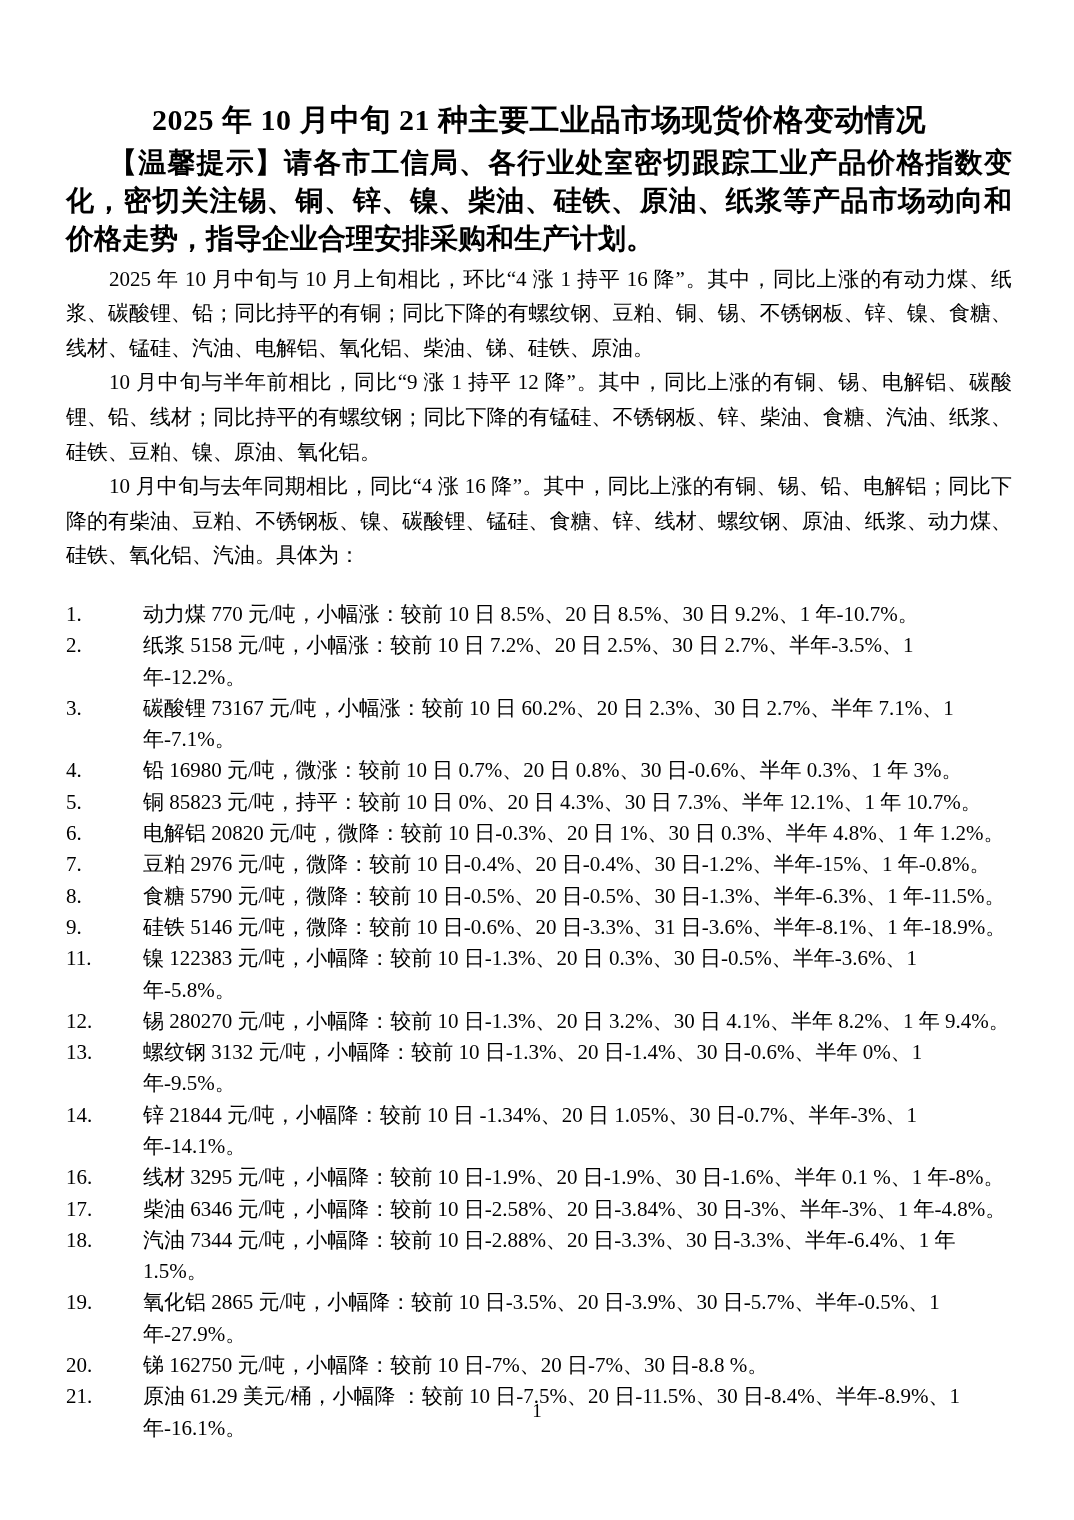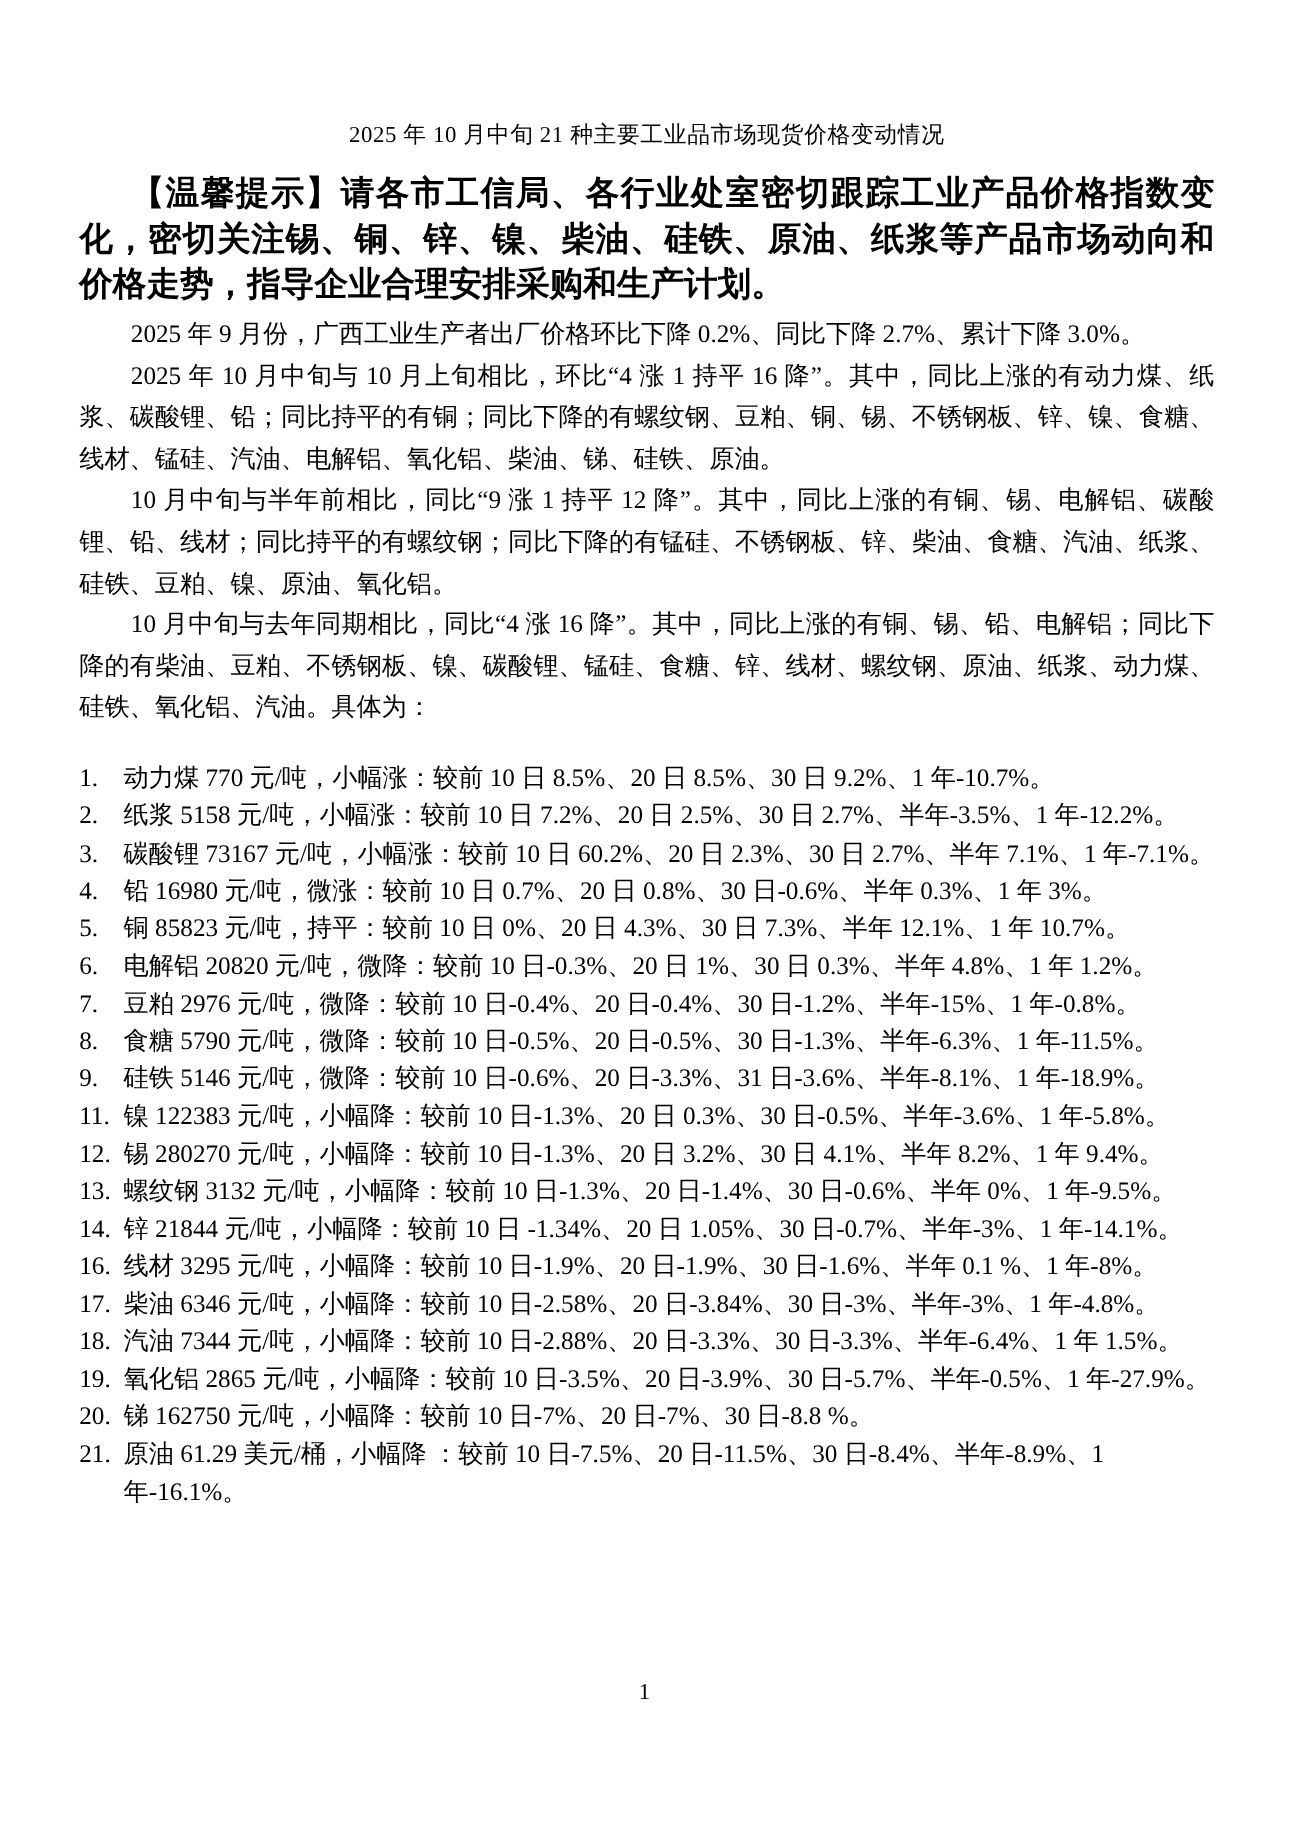--- a/index.html
+++ b/index.html
@@ -13,24 +13,24 @@
     position: relative;
     width: 1074px;
     height: 1520px;
     background: #ffffff;
     overflow: hidden;
   }
   .content {
     padding: 100px 62px 0 66px;
   }
   .doc-title {
-    margin: 0 0 18px 0;
+    margin: 0 0 4px 0;
     text-align: center;
-    font-size: 19px;
-    font-weight: 400;
+    font-size: 30px;
+    font-weight: 700;
     line-height: 1.32;
     letter-spacing: 0.5px;
   }
   .notice {
     margin: 0 0 4px 0;
     font-size: 28px;
     font-weight: 700;
     line-height: 38px;
     text-align: justify;
     text-indent: 43px;
@@ -48,20 +48,21 @@
   .list-row {
     display: flex;
     font-size: 21px;
     line-height: 31.3px;
   }
   .num {
     flex: 0 0 37px;
   }
   .itext {
     flex: 1;
+    margin-left: 40px;
   }
   .page-num {
     position: absolute;
     left: 0;
     right: 0;
     top: 1400px;
     text-align: center;
     font-size: 19px;
     font-family: "Liberation Serif", "DejaVu Serif", serif;
   }
@@ -69,21 +70,20 @@
 </head>
 <body>
 
 <div class="page">
   <div class="content">
 
     <h1 class="doc-title">2025 年 10 月中旬 21 种主要工业品市场现货价格变动情况</h1>
 
     <p class="notice">【温馨提示】请各市工信局、各行业处室密切跟踪工业产品价格指数变化，密切关注锡、铜、锌、镍、柴油、硅铁、原油、纸浆等产品市场动向和价格走势，指导企业合理安排采购和生产计划。</p>
 
-    <p class="para">2025 年 9 月份，广西工业生产者出厂价格环比下降 0.2%、同比下降 2.7%、累计下降 3.0%。</p>
     <p class="para">2025 年 10 月中旬与 10 月上旬相比，环比“4 涨 1 持平 16 降”。其中，同比上涨的有动力煤、纸浆、碳酸锂、铅；同比持平的有铜；同比下降的有螺纹钢、豆粕、铜、锡、不锈钢板、锌、镍、食糖、线材、锰硅、汽油、电解铝、氧化铝、柴油、锑、硅铁、原油。</p>
     <p class="para">10 月中旬与半年前相比，同比“9 涨 1 持平 12 降”。其中，同比上涨的有铜、锡、电解铝、碳酸锂、铅、线材；同比持平的有螺纹钢；同比下降的有锰硅、不锈钢板、锌、柴油、食糖、汽油、纸浆、硅铁、豆粕、镍、原油、氧化铝。</p>
     <p class="para">10 月中旬与去年同期相比，同比“4 涨 16 降”。其中，同比上涨的有铜、锡、铅、电解铝；同比下降的有柴油、豆粕、不锈钢板、镍、碳酸锂、锰硅、食糖、锌、线材、螺纹钢、原油、纸浆、动力煤、硅铁、氧化铝、汽油。具体为：</p>
 
     <div class="list">
       <div class="list-row">
         <span class="num">1.</span>
         <span class="itext">动力煤 770 元/吨，小幅涨：较前 10 日 8.5%、20 日 8.5%、30 日 9.2%、1 年-10.7%。</span>
       </div>
       <div class="list-row">

